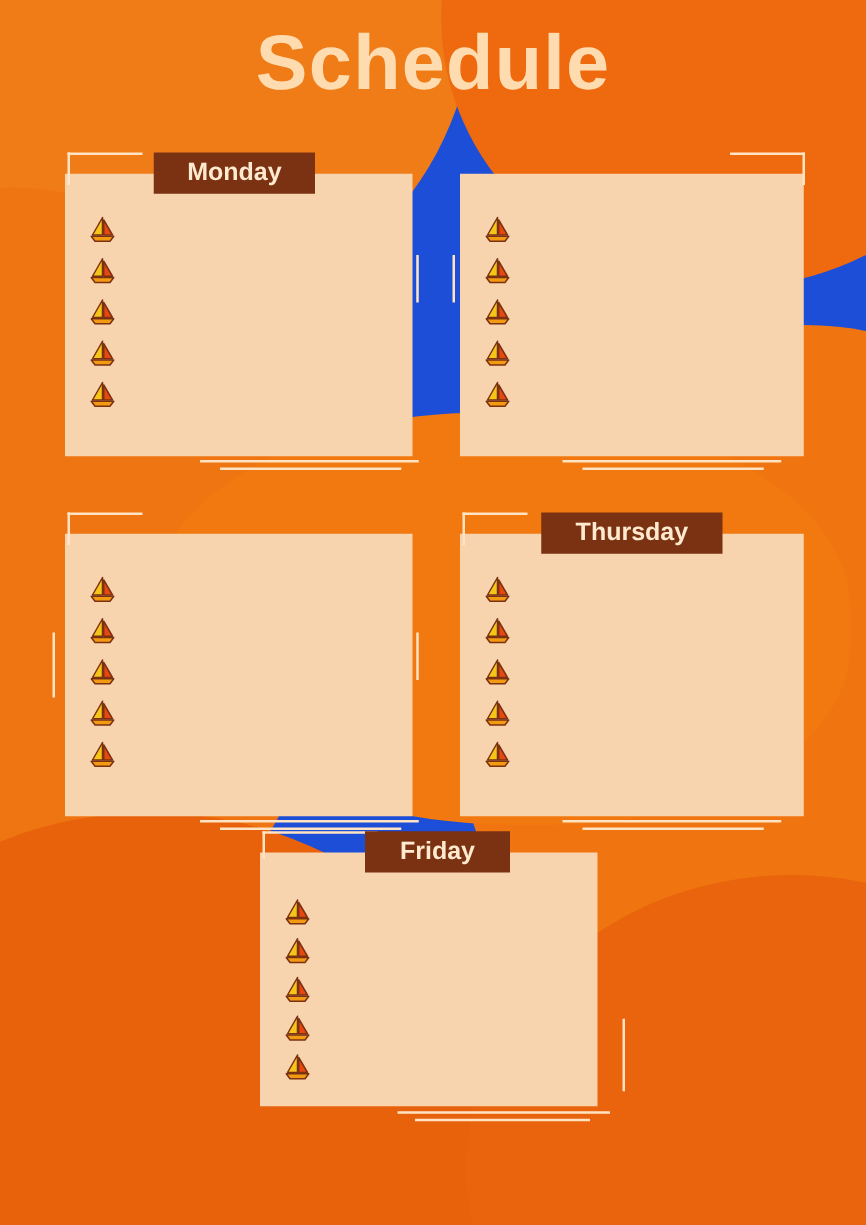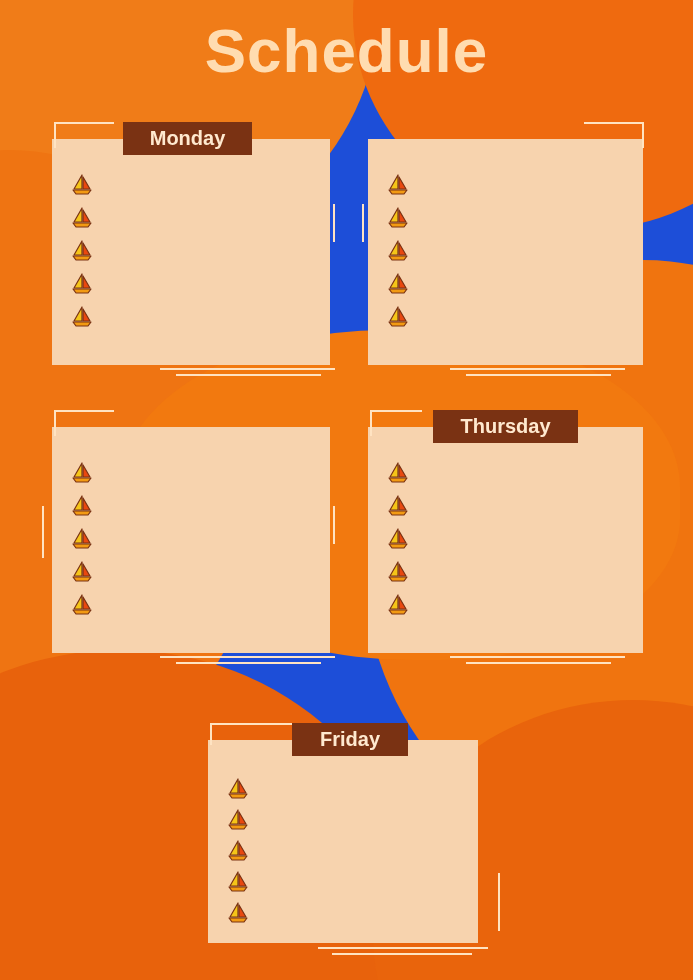--- a/index.html
+++ b/index.html
@@ -405,21 +405,21 @@
         </span>
         <span></span>
       </div>
     </div>
     <div class="underlines" style="left:82px; top:246px; width:175px;">
       <span style="width:175px;"></span>
       <span style="width:145px; margin-left:16px;"></span>
     </div>
   </div>
 
-  <div class="card card-friday" style="left:208px; top:723px; width:216px; height:250px;">
+  <div class="card card-friday" style="left:208px; top:665px; width:216px; height:250px;">
     <div class="bracket" style="left:2px; top:0px; width:90px; height:20px; border-right:none; border-bottom:none;"></div>
     <div class="card-paper" style="left:0px; top:17px; width:270px; height:203px;"></div>
     <div class="card-header" style="left:84px; top:0px; width:116px;">Friday</div>
     <div class="rows" style="left:18px; top:52px; width:230px;">
       <div class="row" style="height:31px;">
         <span class="boat-icon">
           <svg width="24" height="24" viewBox="0 0 24 24">
               <path d="M12 2 L12 16 L4 16 Z" fill="#f5c518" stroke="#7a3213" stroke-width="1.2" stroke-linejoin="round"></path>
               <path d="M13 4 L13 16 L20 16 Z" fill="#e8480f" stroke="#7a3213" stroke-width="1.2" stroke-linejoin="round"></path>
               <path d="M3 17 L21 17 L18 21 L6 21 Z" fill="#f29a12" stroke="#7a3213" stroke-width="1.2" stroke-linejoin="round"></path>

